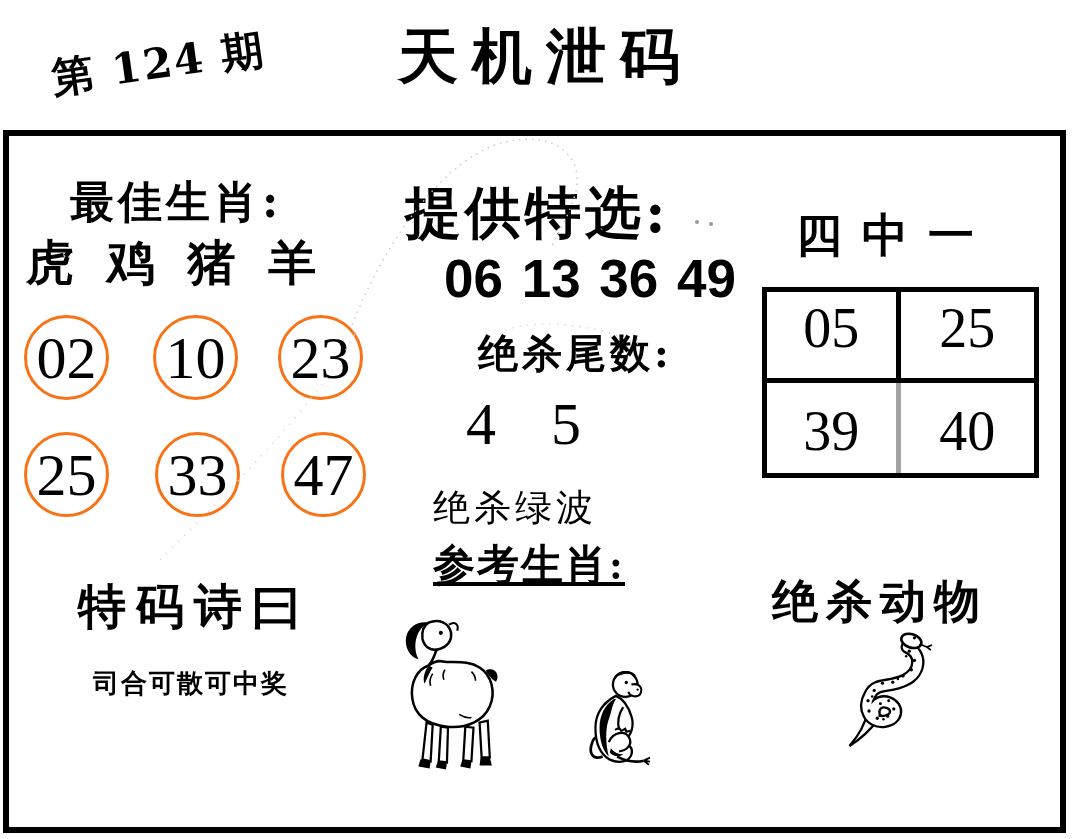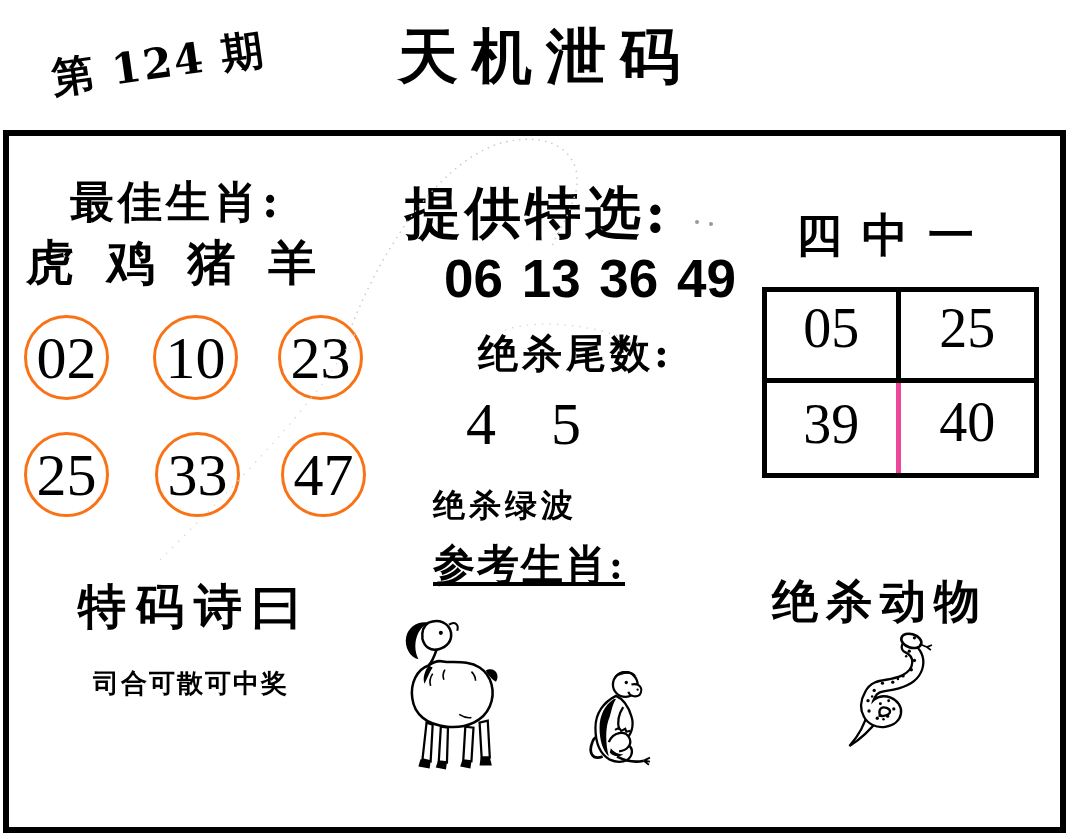--- a/index.html
+++ b/index.html
@@ -31,35 +31,35 @@
           justify-content:center;font-size:60px;font-family:"Liberation Serif",serif;
           line-height:1;background:#fff;}
   .poem-label{left:78px;top:582px;font-size:48px;letter-spacing:10px;}
   .poem-text{left:93px;top:670px;font-size:26px;font-weight:bold;letter-spacing:2px;}
 
   
   .special-label{left:405px;top:184px;font-size:56px;letter-spacing:4px;}
   .special-numbers{left:398px;top:252px;font-size:53px;font-weight:bold;word-spacing:4px;margin-left:46px;}
   .kill-tail-label{left:430px;top:333px;font-size:40px;letter-spacing:4px;margin-left:48px;}
   .kill-tail-values{left:466px;top:394px;font-size:60px;word-spacing:40px;font-family:Liberation Serif, serif;}
-  .kill-wave{left:433px;top:489px;font-size:32px;letter-spacing:4px;font-weight:bold;}
+  .kill-wave{left:433px;top:489px;font-size:37px;letter-spacing:4px;font-weight:normal;}
   .ref-label{left:433px;top:544px;font-size:42px;letter-spacing:2px;font-weight:bold;text-decoration:underline;}
 
   
   .four-one{left:796px;top:212px;font-size:46px;letter-spacing:20px;}
   .grid{position:absolute;left:762px;top:287px;width:277px;height:191px;
         border:5px solid #000;box-sizing:border-box;display:grid;
         grid-template-columns:1fr 1fr;grid-template-rows:1fr 1fr;background:#fff;}
   .cell{display:flex;align-items:flex-end;justify-content:center;
         font-size:56px;font-family:"Liberation Serif",serif;line-height:1;
         box-sizing:border-box;}
   .cell:nth-child(1){border-right:5px solid #000;border-bottom:5px solid #000;padding-bottom:22px;}
   .cell:nth-child(2){border-bottom:5px solid #000;padding-bottom:22px;}
-  .cell:nth-child(3){border-right:5px solid #ec4899;padding-bottom:21px;}
-  .cell:nth-child(4){padding-bottom:23px;}
+  .cell:nth-child(3){border-right:5px solid #a3a3a3;padding-bottom:14px;}
+  .cell:nth-child(4){padding-bottom:14px;}
   .kill-animal-label{left:772px;top:578px;font-size:46px;letter-spacing:8px;text-align:center;}
 
   .art{position:absolute;}
   .artifacts{position:absolute;left:0;top:0;pointer-events:none;}
 </style>
 </head>
 <body>
 
 <div class="abs hd issue">第 124 期</div>
 <div class="abs hd title">天机泄码</div>

